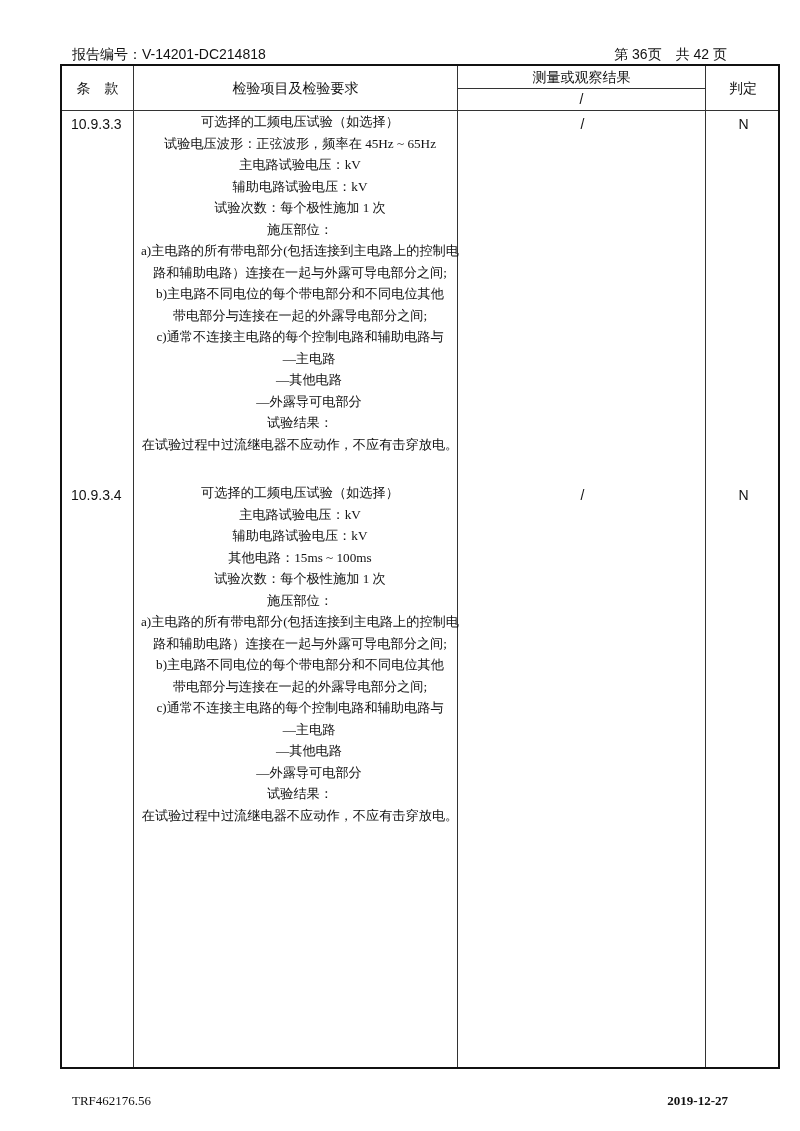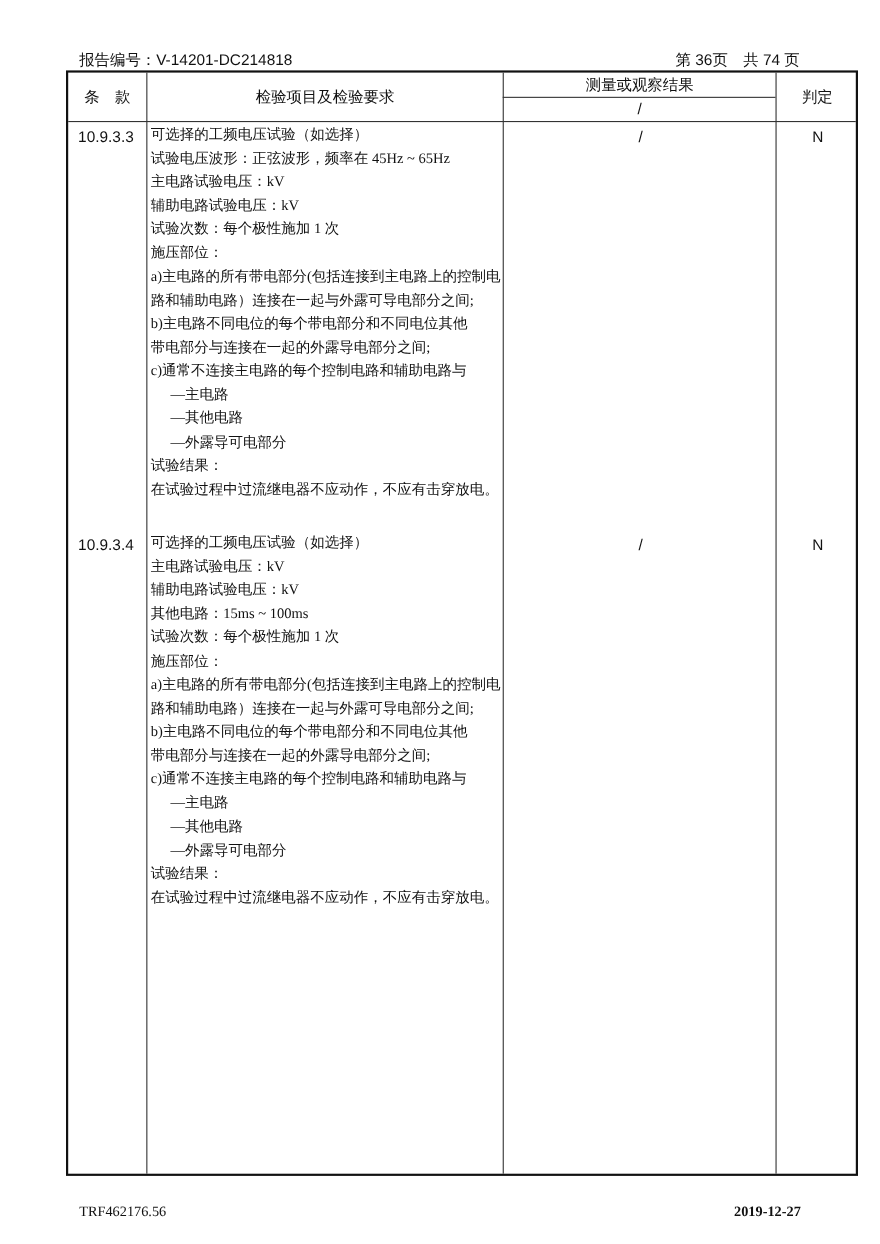--- a/index.html
+++ b/index.html
@@ -8,34 +8,34 @@
   .hdr-left { left:72px; }
   .hdr-right { right:73px; }
   .hdr-right span + span { margin-left:14px; }
   .tbl { position:absolute; left:60px; top:64px; width:720px; height:1005px;
          border:2px solid #111; box-sizing:border-box; }
   .vline { position:absolute; top:0; bottom:0; width:1px; background:#333; }
   .hline { position:absolute; height:1px; background:#333; }
   .th { position:absolute; font-family:"Liberation Sans", sans-serif; font-size:14px; text-align:center; }
   .clause { position:absolute; left:9px; font-family:"Liberation Sans", sans-serif; font-size:14px; }
   .req { position:absolute; left:75px; width:326px; font-family:"Liberation Serif", "DejaVu Serif", serif; font-size:13.2px; }
-  .req div { height:21.5px; line-height:21.5px; white-space:nowrap; }
+  .req div { height:21.5px; line-height:21.5px; white-space:nowrap;text-align:center; }
   .req div.ind { padding-left:18px; }
   .res { position:absolute; left:397px; width:247px; text-align:center; font-family:"Liberation Sans", sans-serif; font-size:14px; }
   .ver { position:absolute; left:645px; width:73px; text-align:center; font-family:"Liberation Sans", sans-serif; font-size:14px; }
   .ftr { position:absolute; top:1093px; font-family:"Liberation Serif", serif; font-size:13px; }
   .ftr-left { left:72px; }
   .ftr-right { right:72px;font-weight:bold; }
 </style>
 </head>
 <body>
 
 <div class="hdr hdr-left">报告编号：V-14201-DC214818</div>
 <div class="hdr hdr-right">
-  <span>第 36页</span><span>共 74 页</span>
+  <span>第 36页</span><span>共 42 页</span>
 </div>
 
 <div class="tbl">
   <div class="vline" style="left:71px"></div>
   <div class="vline" style="left:395px"></div>
   <div class="vline" style="left:643px"></div>
   <div class="hline" style="left:395px; width:248px; top:22px"></div>
   <div class="hline" style="left:0; right:0; top:44px"></div>
 
   <div class="th" style="left:0; width:71px; top:14px">条　款</div>

